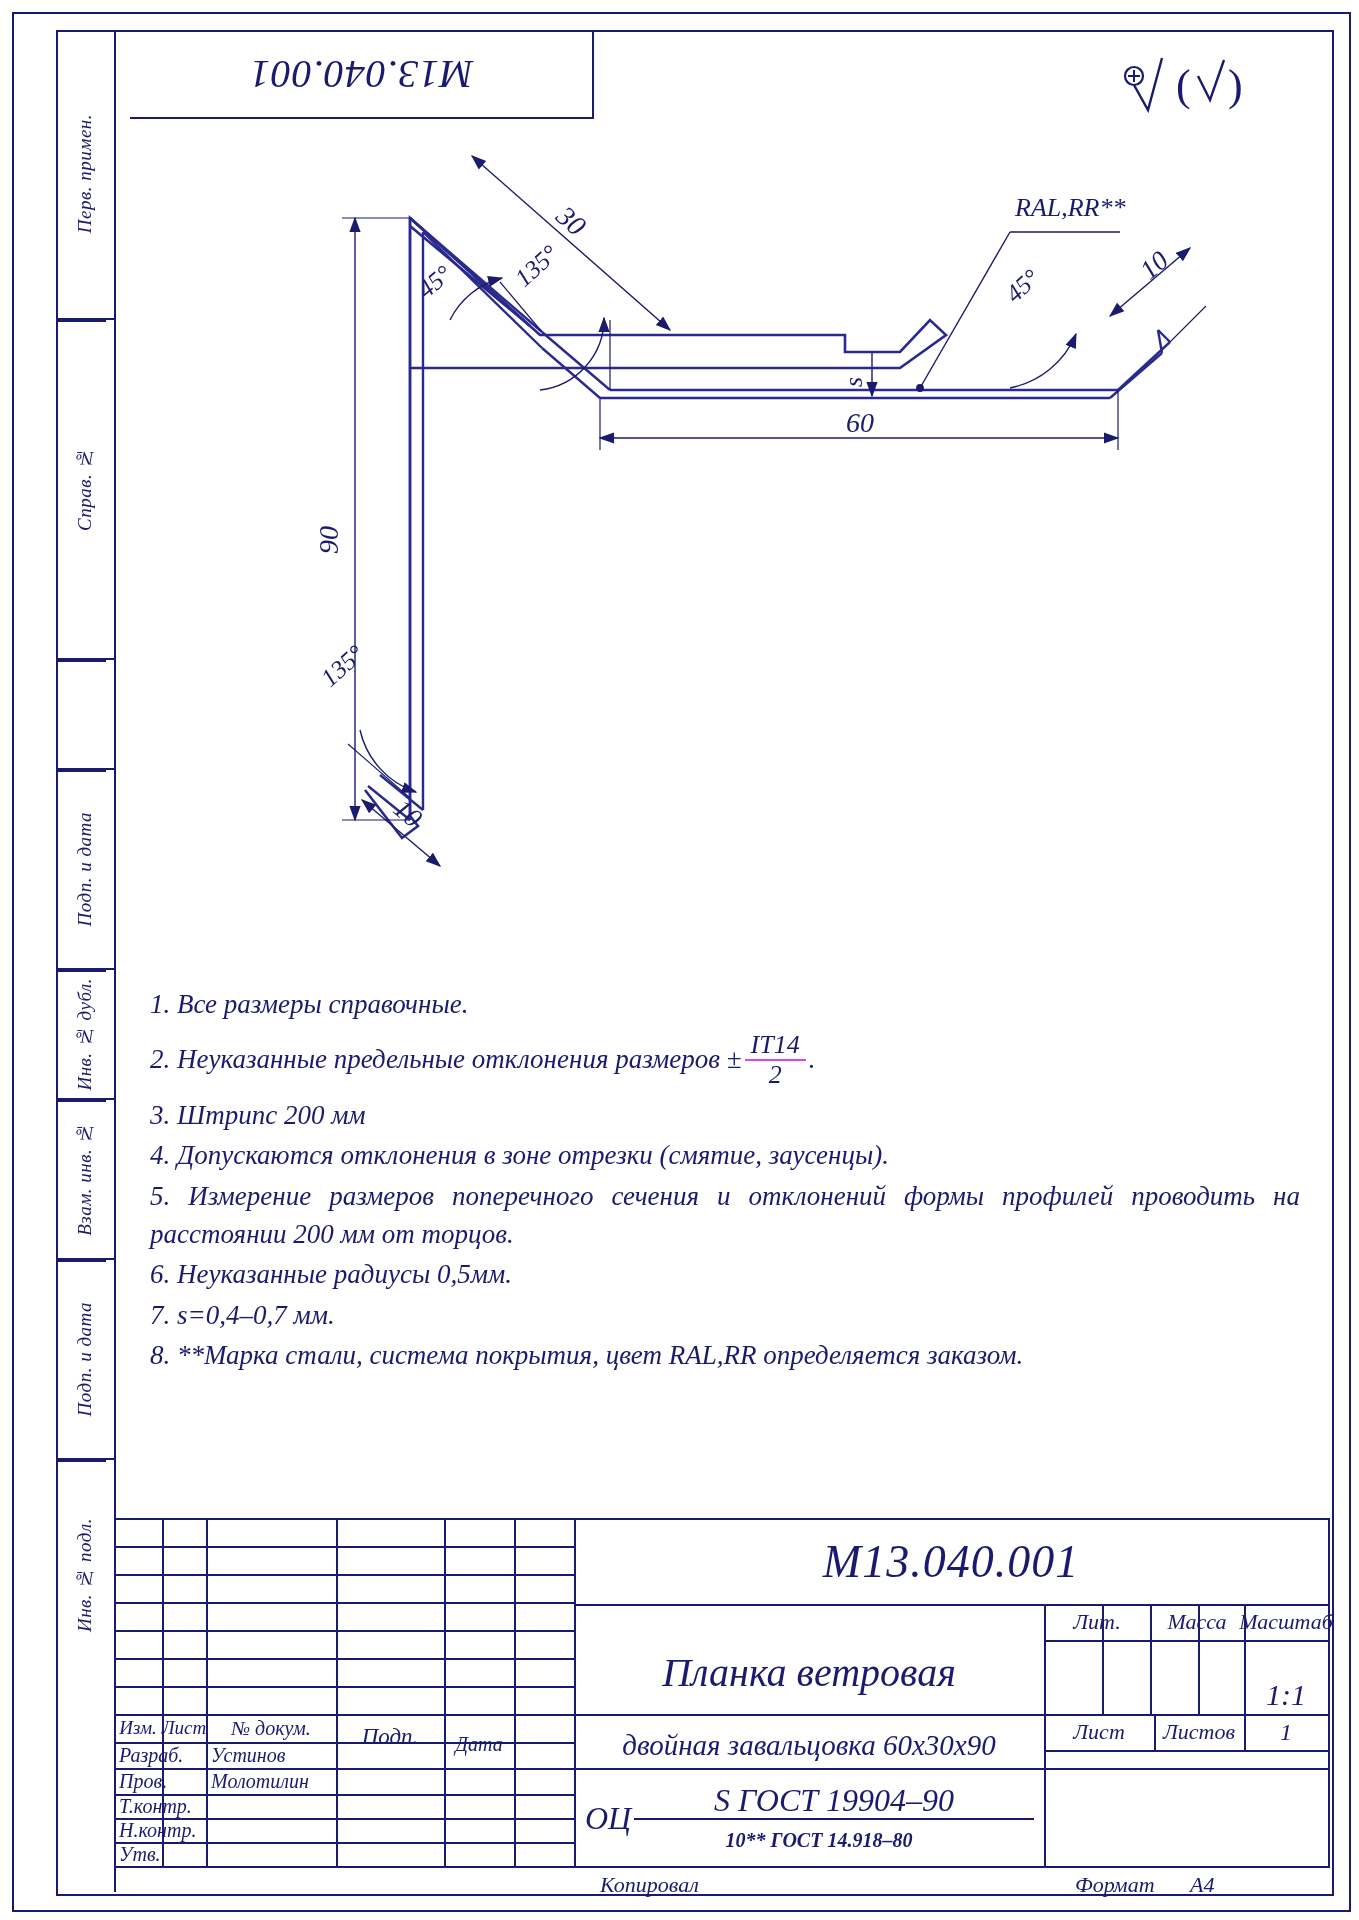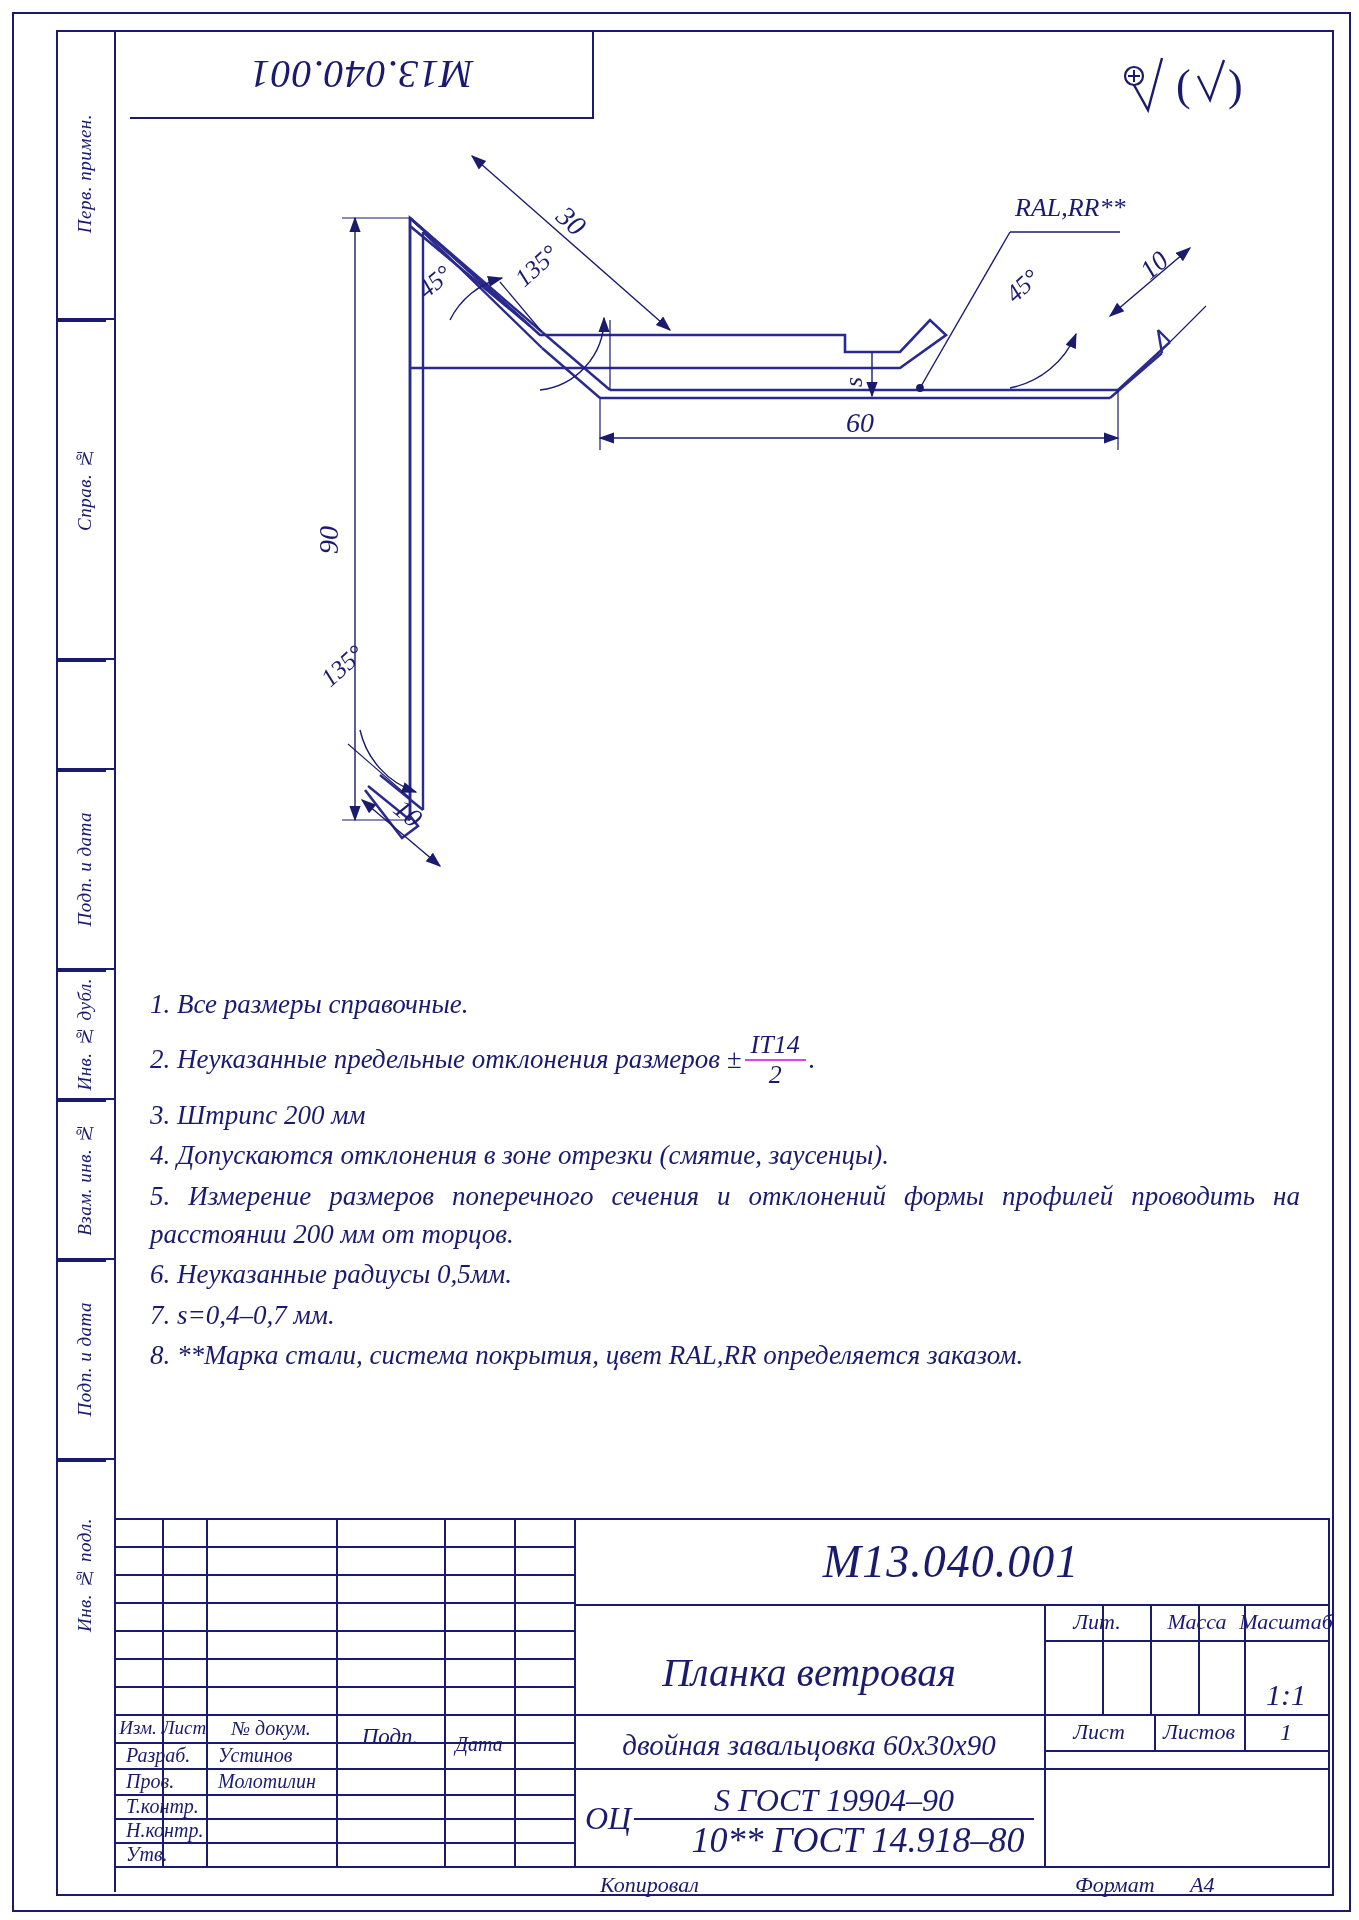--- a/index.html
+++ b/index.html
@@ -36,21 +36,21 @@
   .frac .num{display:block;border-bottom:2px solid #d946ef;padding:0 6px;}
   .frac .den{display:block;padding:0 6px;}
   .just{text-align:justify;text-justify:inter-word;}
 
   
   .stamp{position:absolute;left:114px;top:1518px;width:1216px;height:350px;}
   .stamp .ln{position:absolute;background:#1a1a6e;}
   .h{height:2px;}
   .v{width:2px;}
   .cell{position:absolute;display:flex;align-items:center;justify-content:center;font-style:italic;white-space:nowrap;}
-  .lft{justify-content:flex-start;padding-left:12px;}
+  .lft{justify-content:flex-start;padding-left:5px;}
 
   .copied{position:absolute;left:600px;top:1872px;font-size:22px;font-style:italic;}
   .format{position:absolute;left:1075px;top:1872px;font-size:22px;font-style:italic;}
   .formatv{position:absolute;left:1190px;top:1872px;font-size:22px;font-style:italic;}
 
   svg{overflow:visible;}
   text{font-family:"Liberation Serif",serif;fill:#1a1a6e;font-style:italic;}
 </style>
 </head>
 <body>
@@ -290,21 +290,21 @@
     <div class="cell lft" style="left:0;top:324px;width:92px;height:24px;font-size:20px;">Утв.</div>
     <div class="cell lft" style="left:92px;top:324px;width:130px;height:24px;font-size:20px;"></div>
 
     <div class="cell" style="left:460px;top:0;width:754px;height:86px;font-size:46px;letter-spacing:1px;">M13.040.001</div>
 
     <div class="cell" style="left:460px;top:86px;width:470px;height:110px;font-size:40px;margin-top:13px;">Планка ветровая</div>
     <div class="cell" style="left:460px;top:196px;width:470px;height:63px;font-size:29px;">двойная завальцовка 60х30х90</div>
 
     <div class="cell" style="left:466px;top:272px;width:56px;height:56px;font-size:32px;">ОЦ</div>
     <div class="cell" style="left:520px;top:262px;width:400px;height:40px;font-size:32px;">S ГОСТ 19904–90</div>
-    <div class="cell" style="left:544px;top:302px;width:400px;height:40px;font-size:36px;">10** ГОСТ 14.918–80</div>
+    <div class="cell" style="left:505px;top:302px;width:400px;height:40px;font-size:20px;font-weight:bold;">10** ГОСТ 14.918–80</div>
 
     <div class="cell" style="left:930px;top:86px;width:106px;height:36px;font-size:22px;">Лит.</div>
     <div class="cell" style="left:1036px;top:86px;width:94px;height:36px;font-size:22px;">Масса</div>
     <div class="cell" style="left:1130px;top:86px;width:84px;height:36px;font-size:22px;">Масштаб</div>
     <div class="cell" style="left:1130px;top:122px;width:84px;height:110px;font-size:30px;">1:1</div>
 
     <div class="cell" style="left:930px;top:196px;width:110px;height:36px;font-size:22px;">Лист</div>
     <div class="cell" style="left:1040px;top:196px;width:90px;height:36px;font-size:22px;">Листов</div>
     <div class="cell" style="left:1130px;top:196px;width:84px;height:36px;font-size:24px;">1</div>
   </div>

